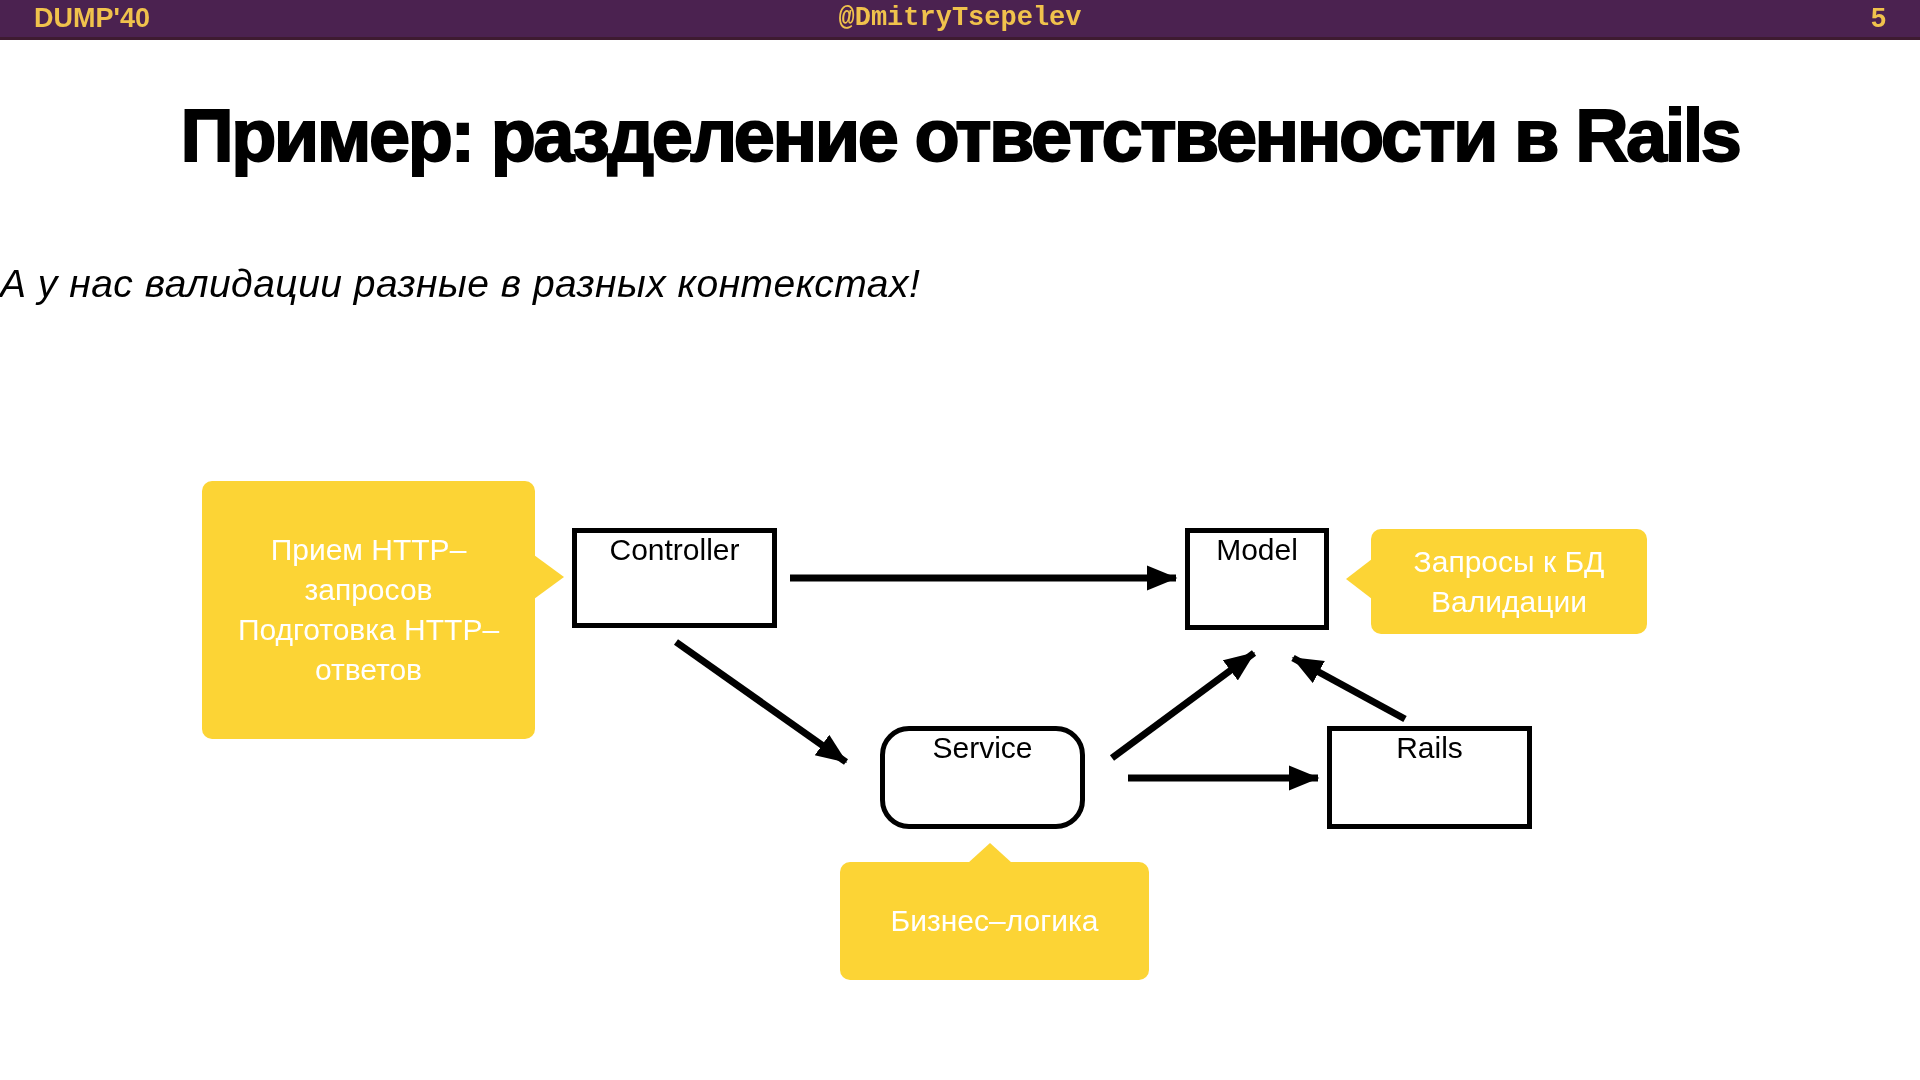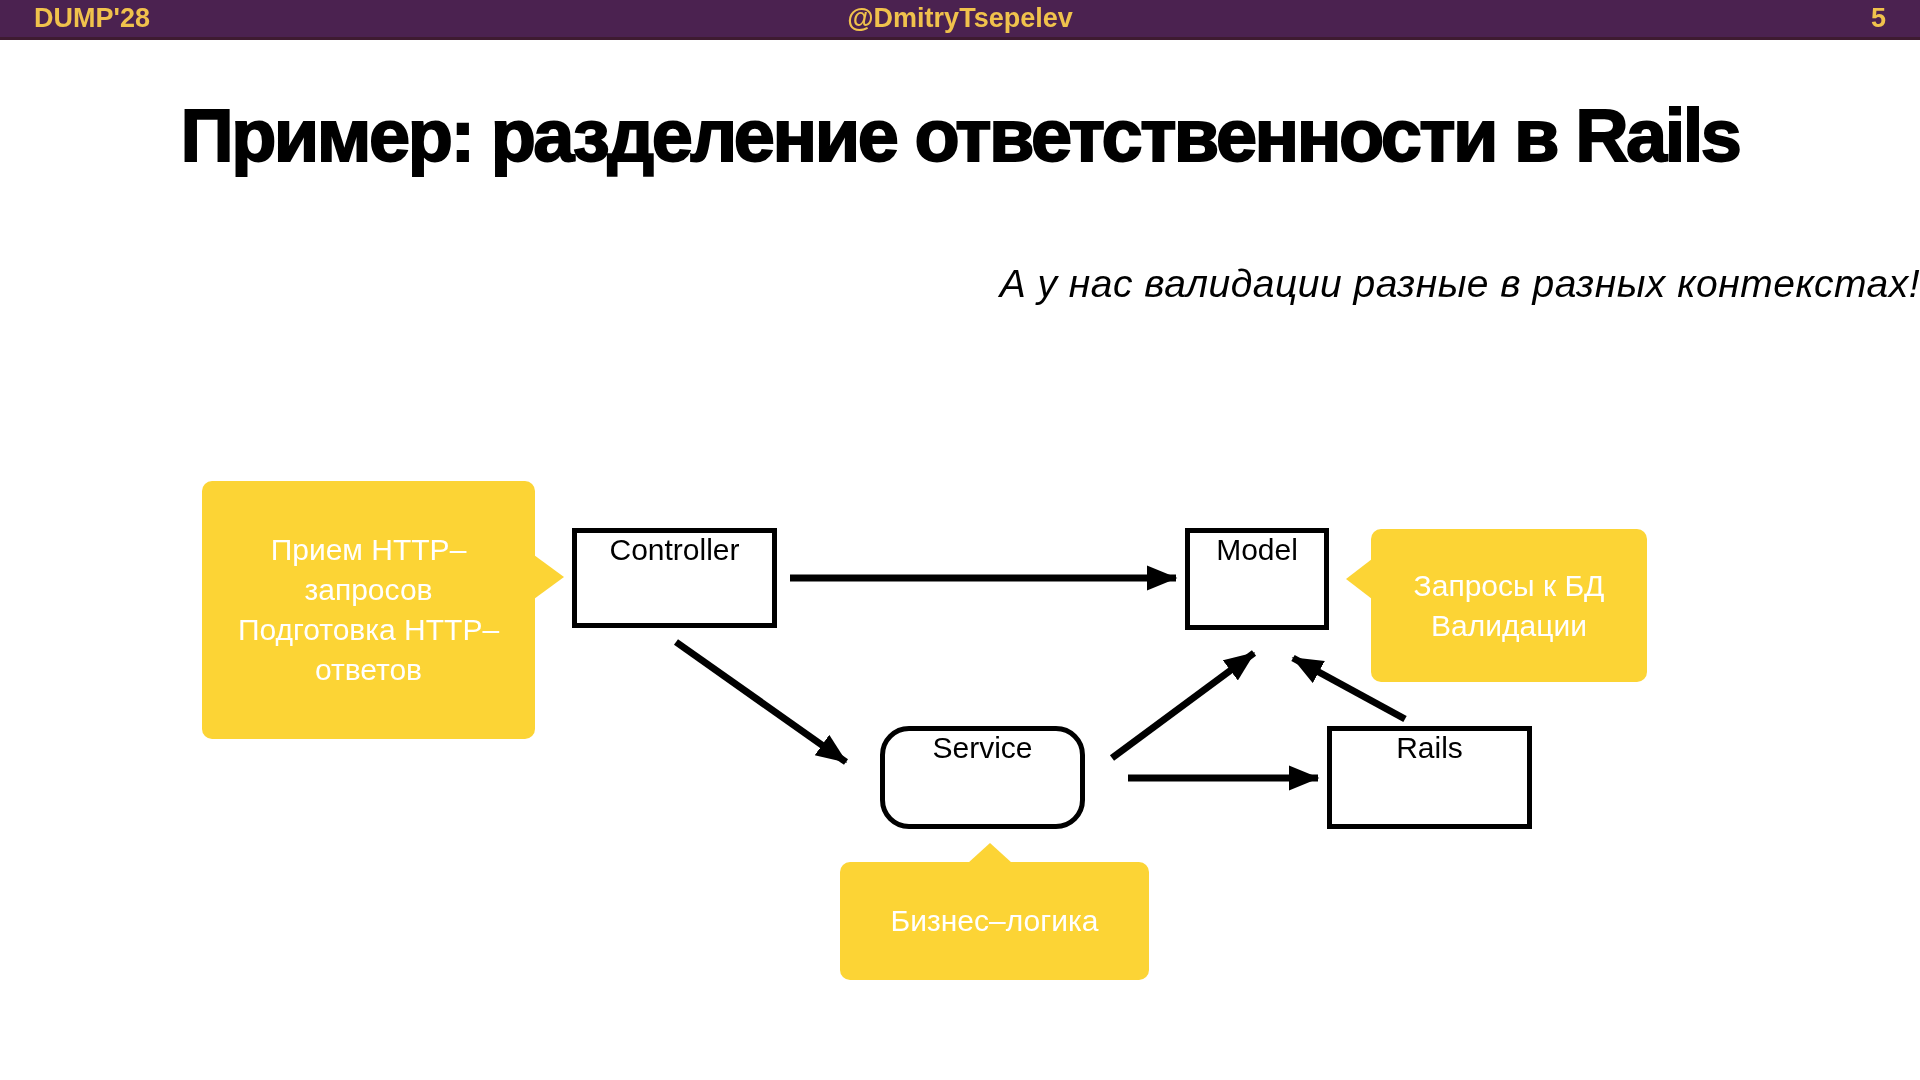--- a/index.html
+++ b/index.html
@@ -29,41 +29,42 @@
   .topbar span {
     color: #F0C24C;
     font-size: 27px;
     font-weight: bold;
     line-height: 1;
   }
   .topbar .tb-center {
     position: absolute;
     left: 50%;
     transform: translateX(-50%);
+    font-family: Liberation Mono, monospace;
   }
 
   
   .title {
     position: absolute;
     top: 76px;
     left: 0; right: 0;
     margin: 17px;
     text-align: center;
     font-size: 74px;
     font-weight: bold;
     letter-spacing: -2.5px;
     -webkit-text-stroke: 1.8px #000;
     color: #000;
   }
   .subtitle {
     position: absolute;
     top: 262px;
     left: 0; right: 0;
     margin: 0;
-    text-align: right;
+    text-align: left;
     font-style: italic;
     font-size: 39px;
     font-weight: normal;
     letter-spacing: 0.5px;
     color: #000;
   }
 
   
   .diagram { position: absolute; inset: 0; padding-left: 38px; }
   .arrows { position: absolute; left: 0; top: 0; width: 1920px; height: 1080px; }
@@ -92,21 +93,21 @@
     display: flex;
     align-items: center;
     justify-content: center;
     text-align: center;
     color: #ffffff;
     font-size: 30px;
     line-height: 40px;
   }
   .callout .co-text { white-space: pre-line; }
   .callout-left   { left: 202px;  top: 481px; width: 333px; height: 258px; }
-  .callout-right  { left: 1371px; top: 529px; width: 276px; height: 153px; justify-content: center; }
+  .callout-right  { left: 1371px; top: 529px; width: 276px; height: 105px; justify-content: center; }
   .callout-bottom { left: 840px;  top: 862px; width: 309px; height: 118px; }
 
   .tail { position: absolute; width: 0; height: 0; }
   .tail-right {
     right: -29px; top: 74px;
     border-top: 22px solid transparent;
     border-bottom: 22px solid transparent;
     border-left: 30px solid #FCD435;
   }
   .tail-left {
@@ -121,21 +122,21 @@
     border-right: 22px solid transparent;
     border-bottom: 20px solid #FCD435;
   }
 </style>
 </head>
 <body>
 
 <div class="slide">
 
   <header class="topbar">
-    <span class="tb-left">DUMP'28</span>
+    <span class="tb-left">DUMP'40</span>
     <span class="tb-center">@DmitryTsepelev</span>
     <span class="tb-right">5</span>
   </header>
 
   <h1 class="title">Пример: разделение ответственности в Rails</h1>
   <p class="subtitle">А у нас валидации разные в разных контекстах!</p>
 
   <div class="diagram">
 
     <svg class="arrows" viewBox="0 0 1920 1080" xmlns="http://www.w3.org/2000/svg">

